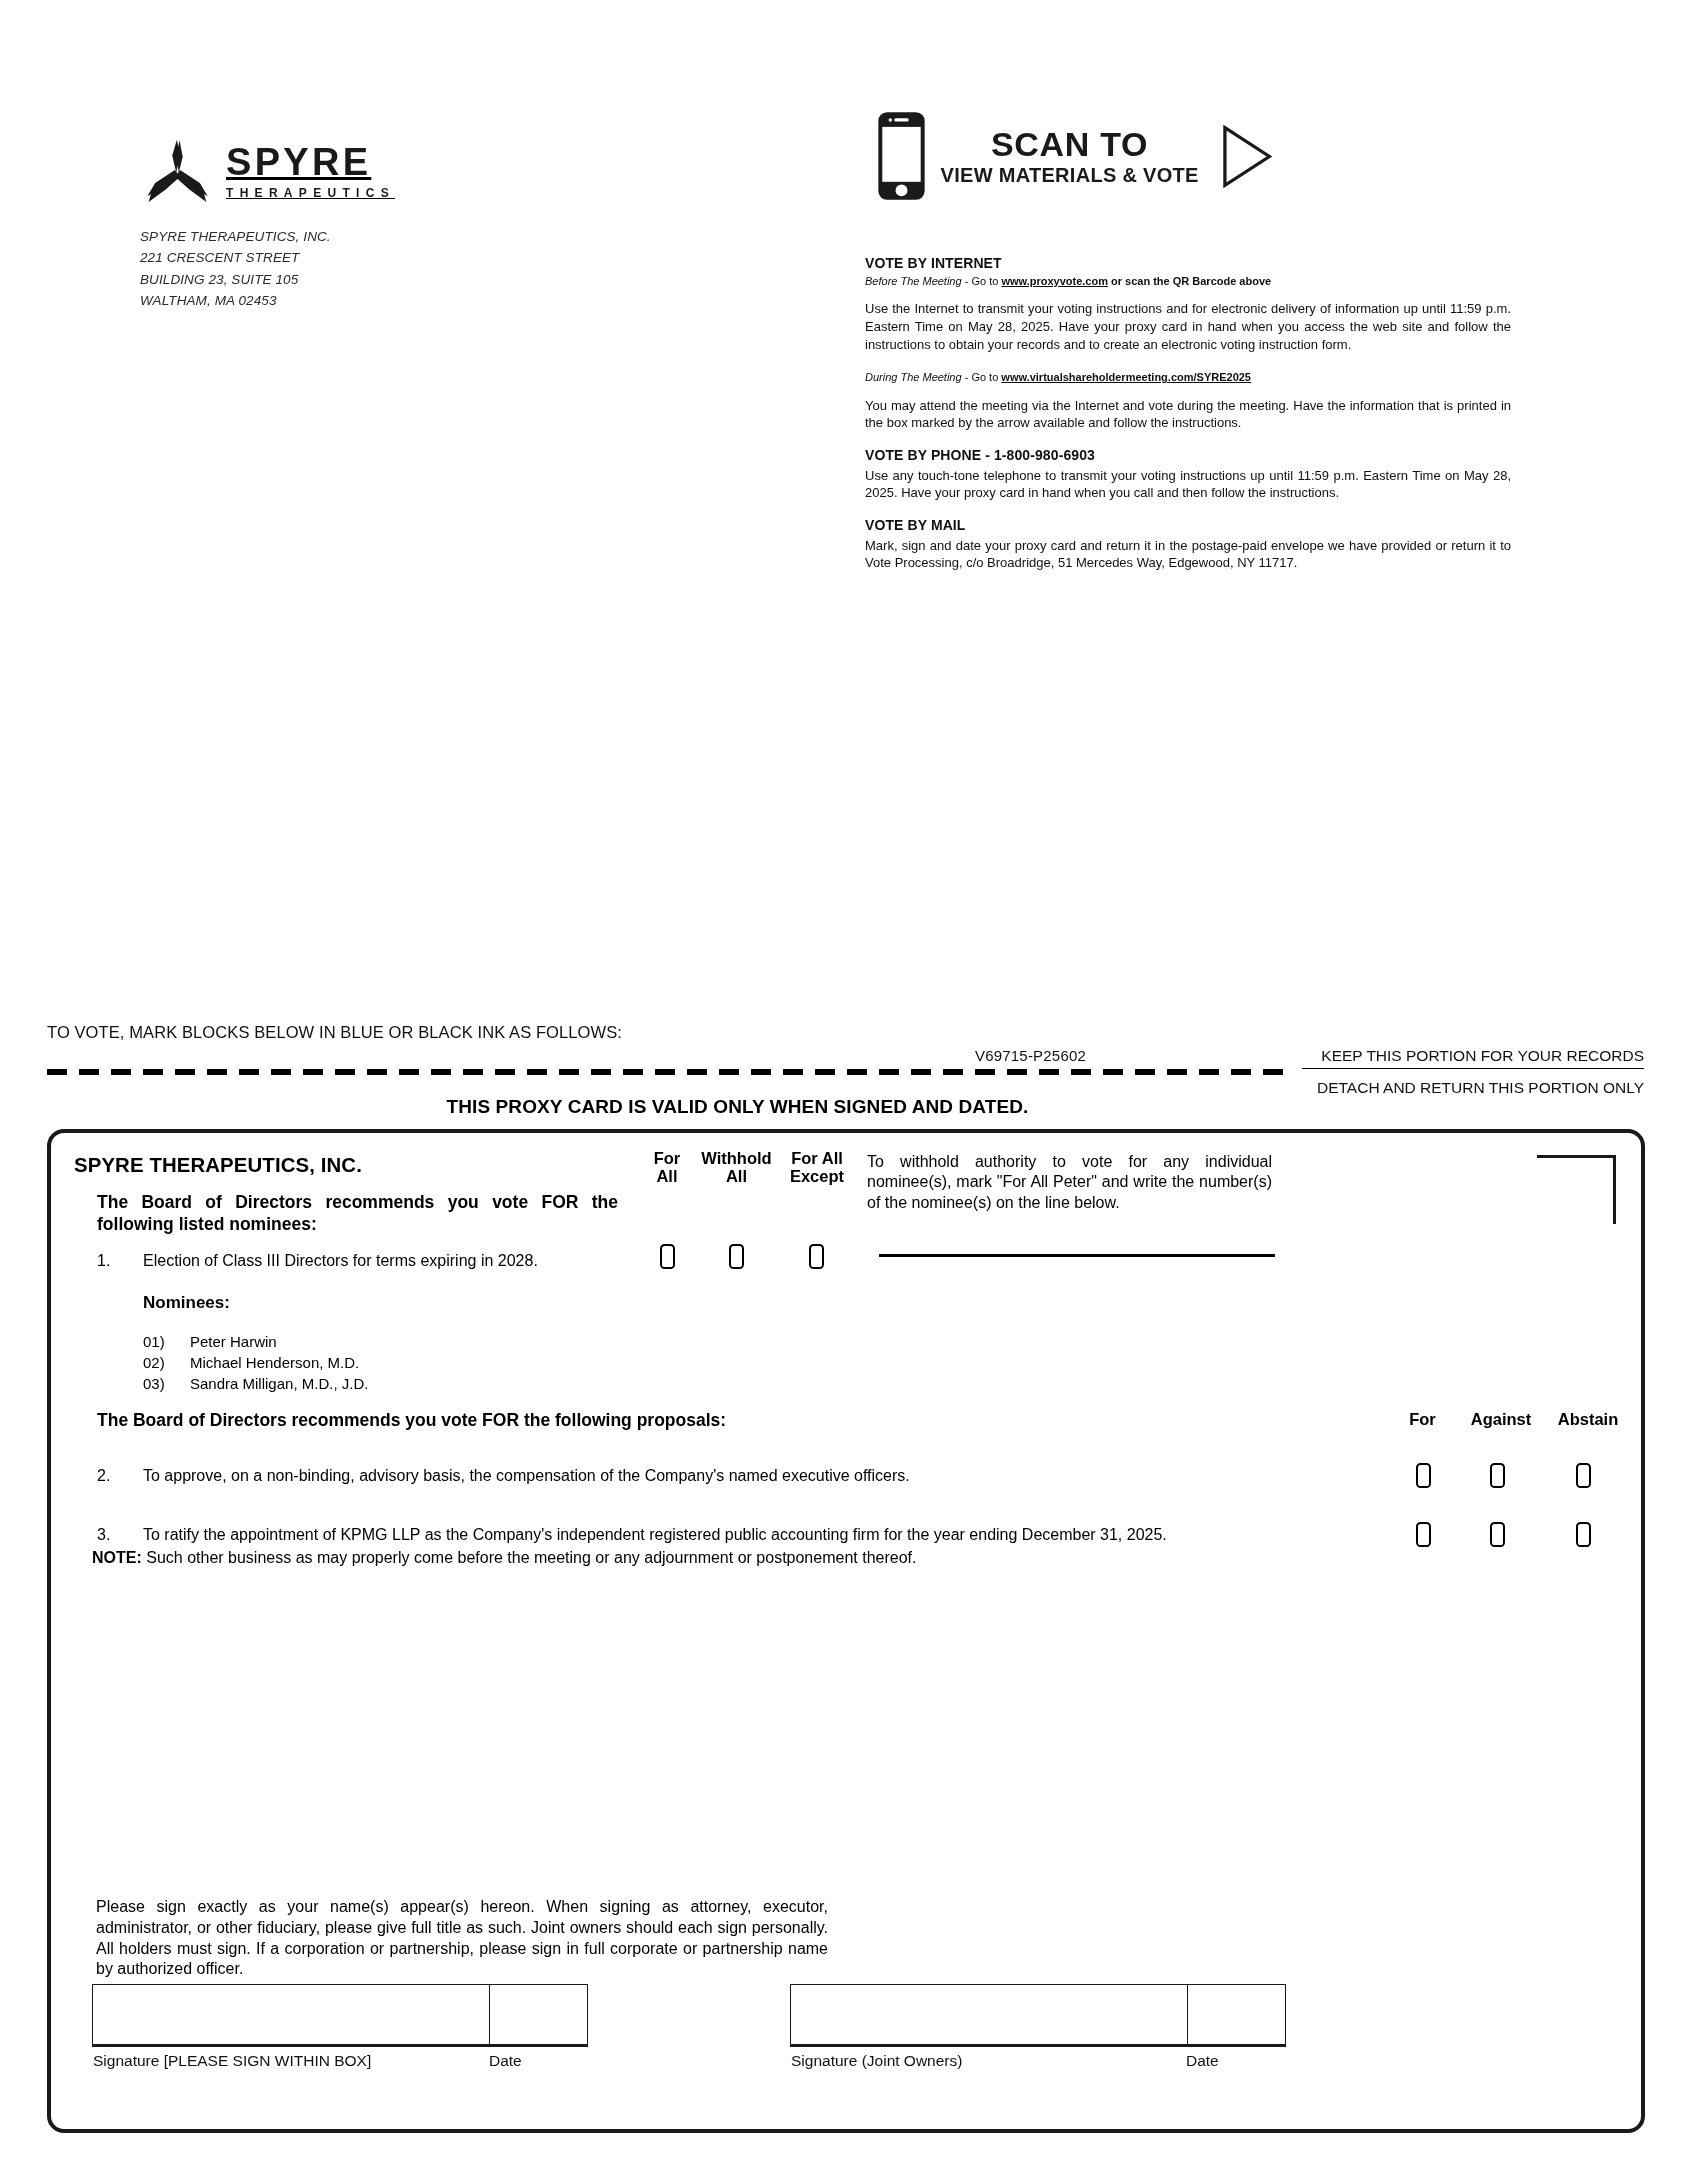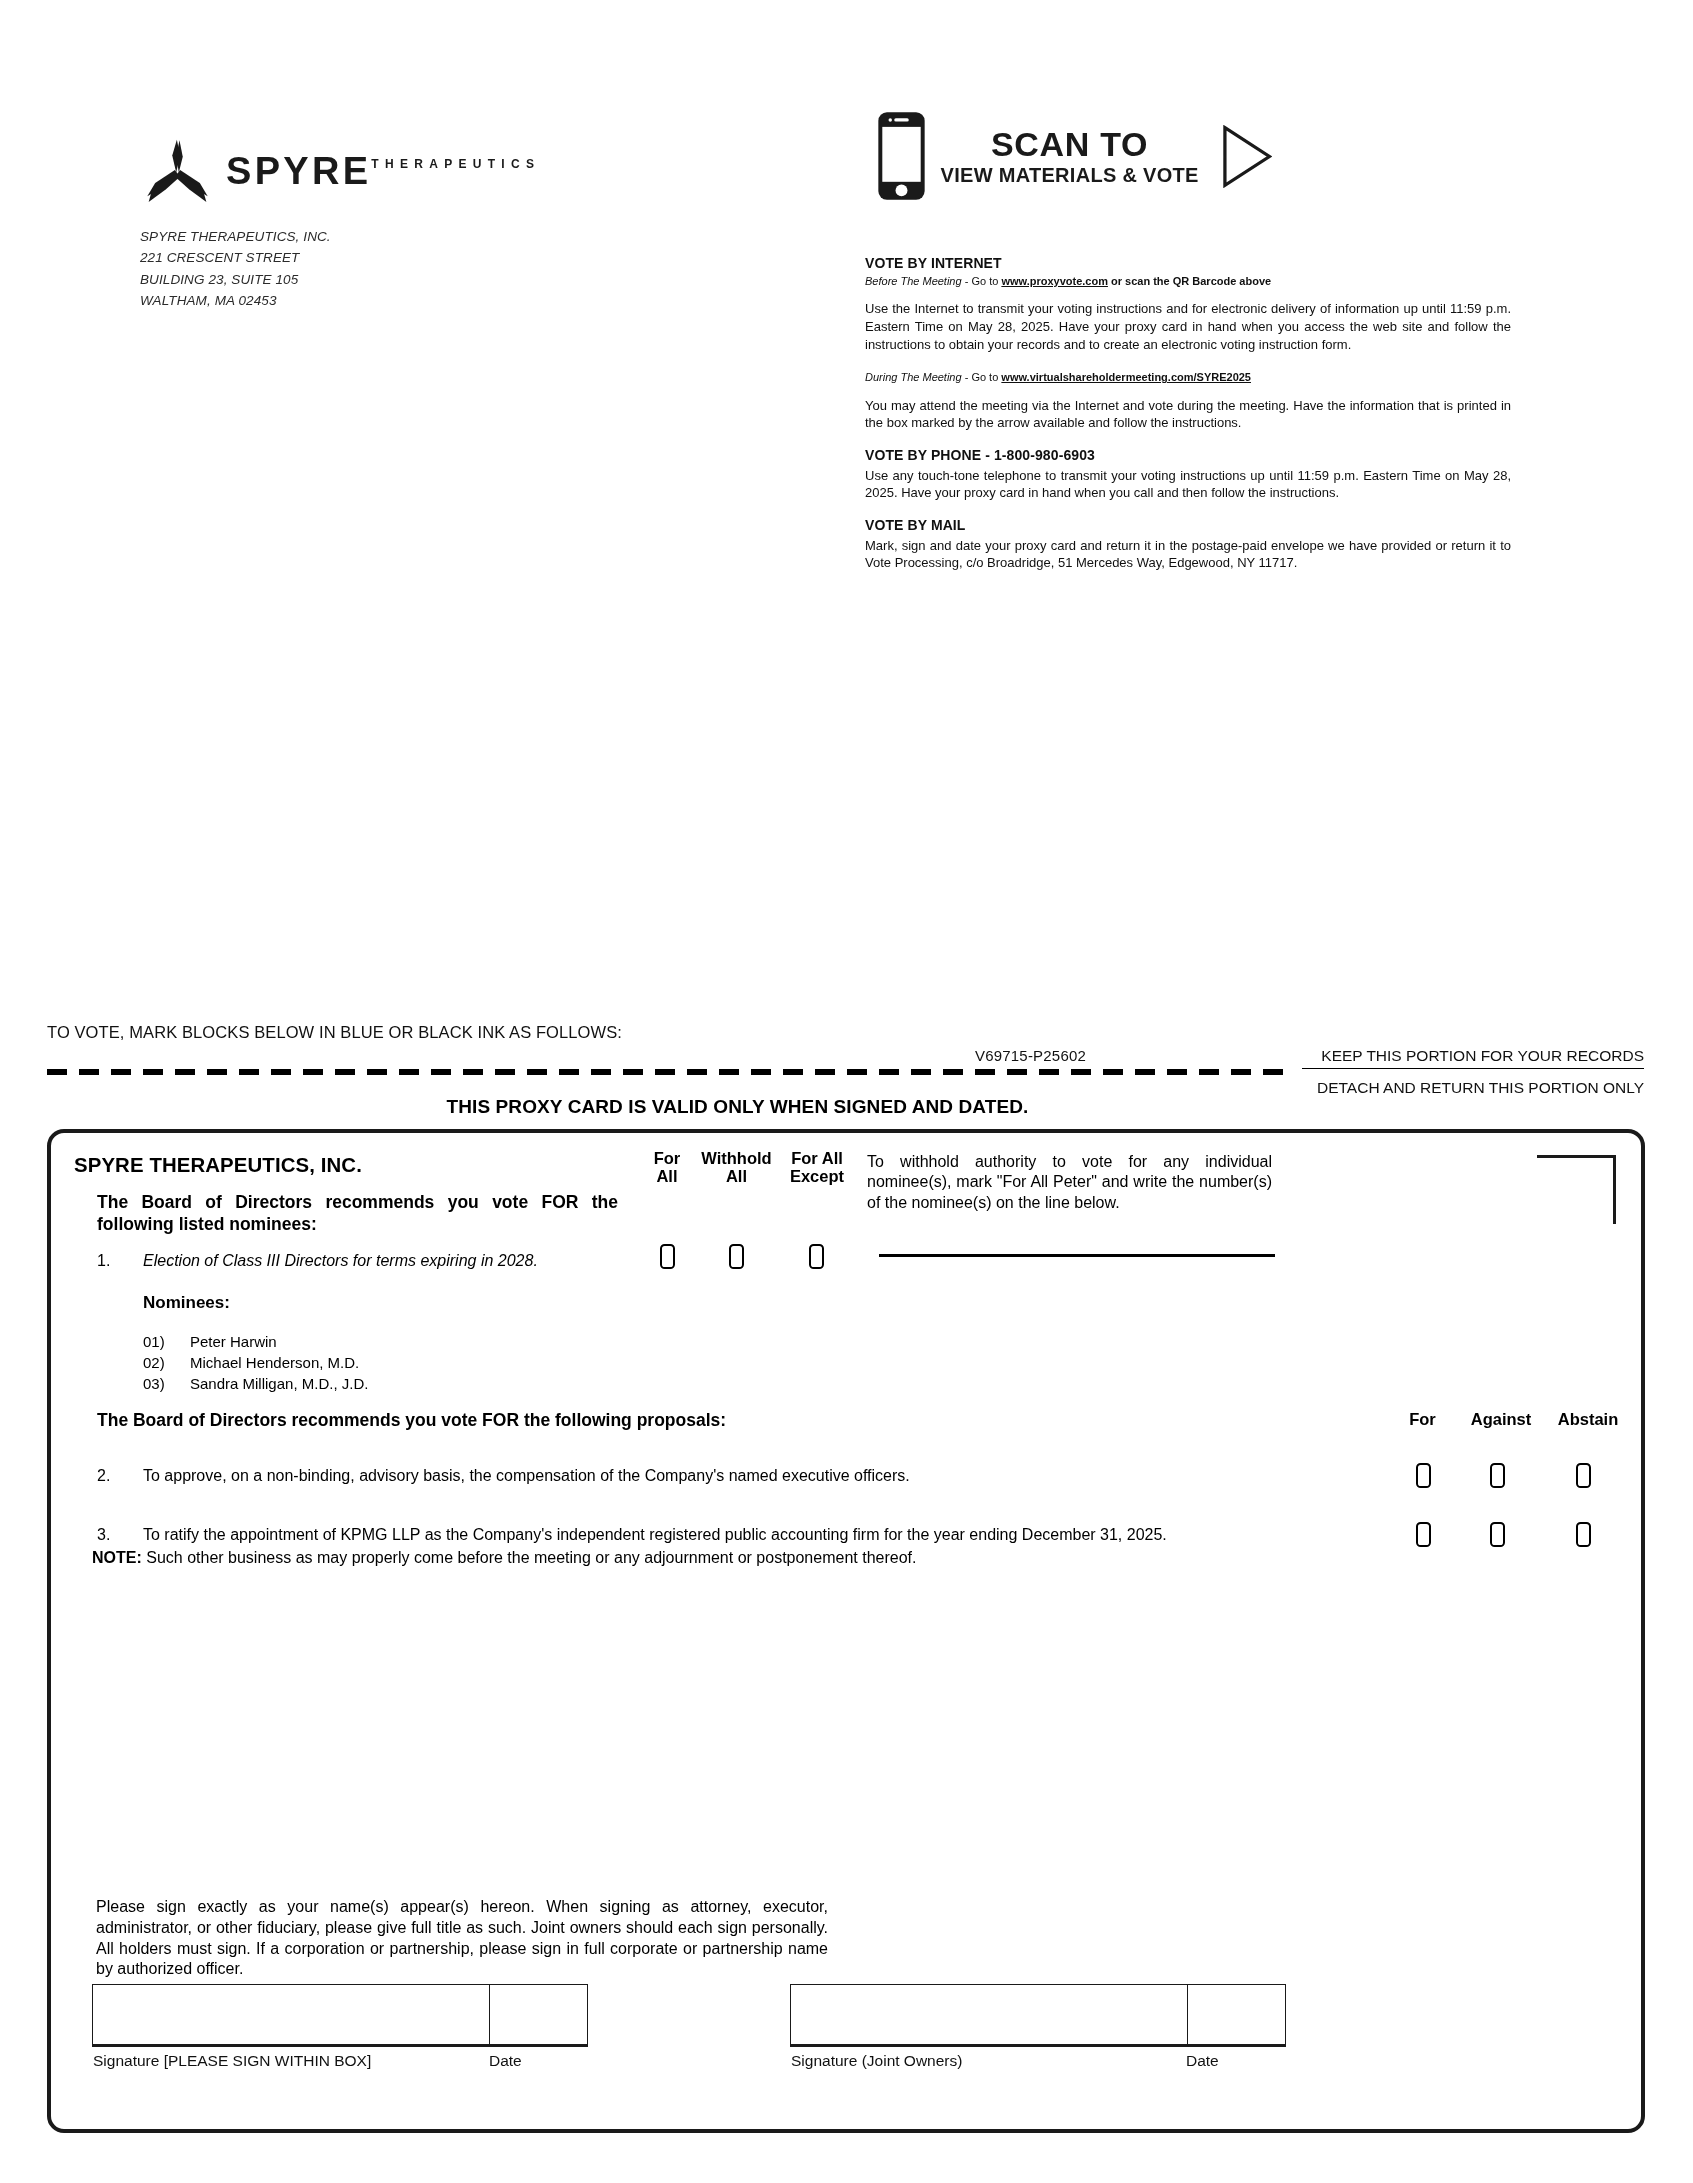--- a/index.html
+++ b/index.html
@@ -31,23 +31,24 @@
     align-items: center;
     gap: 17px;
   }
   .logo-mark {
     width: 63px;
     height: 69px;
     flex: 0 0 auto;
   }
   .logo-type {
     display: flex;
-    flex-direction: row;
+    flex-direction: column;
     justify-content: center;
     padding-bottom: 2.6px;
+    text-decoration: underline;
   }
   .logo-word {
     font-size: 38px;
     font-weight: bold;
     letter-spacing: 3.3px;
     line-height: 1;
     color: #1a1a1a;
   }
   .logo-sub {
     font-size: 12px;
@@ -256,21 +257,20 @@
     position: absolute;
     left: 46px;
     top: 119px;
     font-size: 16px;
   }
   .prop1-text {
     position: absolute;
     left: 92px;
     top: 119px;
     font-size: 16px;
-    font-style: italic;
   }
   .nominees-label {
     position: absolute;
     left: 92px;
     top: 160px;
     font-size: 17px;
     font-weight: bold;
   }
   .nominee-list {
     position: absolute;

